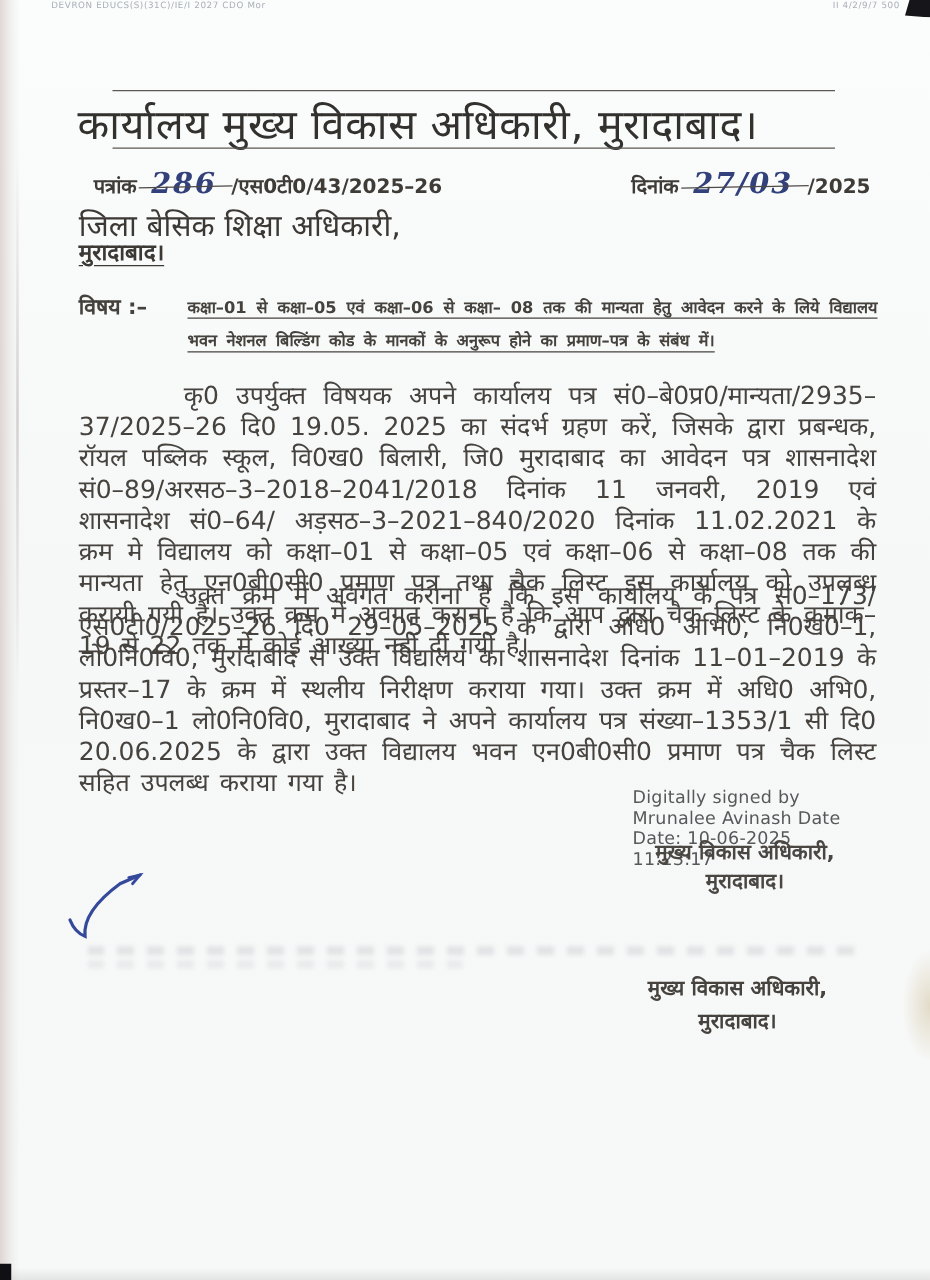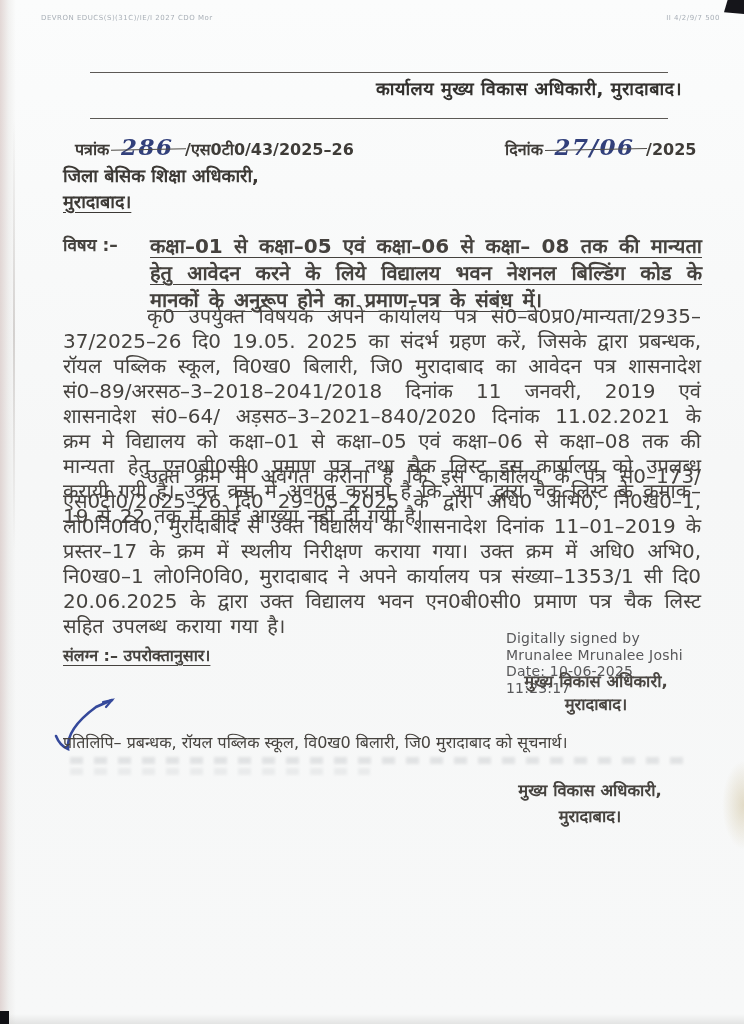--- a/index.html
+++ b/index.html
@@ -14,41 +14,41 @@
   .edge-bottom{position:absolute;left:0;bottom:0;width:744px;height:10px;
     background:linear-gradient(0deg,rgba(190,190,188,.35),transparent);}
   .corner-tr{position:absolute;right:0;top:0;width:20px;height:14px;background:#15151a;
     clip-path:polygon(18% 0,100% 0,100% 100%,0 88%);}
   .corner-bl{position:absolute;left:0;bottom:0;width:9px;height:13px;background:#101014;}
   .crease{position:absolute;left:13px;top:120px;width:2px;height:430px;
     background:linear-gradient(180deg,transparent,rgba(150,140,135,.35),transparent);}
   .smudge-right{position:absolute;right:0;top:760px;width:22px;height:90px;
     background:radial-gradient(ellipse at 100% 50%,rgba(205,190,150,.5),transparent 70%);}
   
-  .scanhdr{position:absolute;top:14px;font-size:7px;color:#9aa2ab;letter-spacing:.5px;
+  .scanhdr{position:absolute;top:0;font-size:7px;color:#9aa2ab;letter-spacing:.5px;
     filter:blur(.6px);opacity:.85;white-space:nowrap;padding-left:33px;}
   .scanhdr.l{left:8px;} .scanhdr.r{right:24px;}
   
   .rule{position:absolute;left:90px;width:578px;height:0;border-top:1.6px solid #5c5955;}
-  .title{position:absolute;left:62px;top:76px;width:620px;text-align:right;
-    font-size:18px;font-weight:700;color:#33312e;letter-spacing:.5px;}
+  .title{position:absolute;left:62px;top:76px;width:620px;text-align:left;
+    font-size:33px;font-weight:400;color:#33312e;letter-spacing:.5px;}
   
   .refrow{position:absolute;left:63px;top:127px;width:636px;font-size:16px;font-weight:600;color:#3f3c38;}
   .ref-left{position:absolute;left:12px;top:6px;white-space:nowrap;}
   .ref-right{position:absolute;left:442px;top:6px;white-space:nowrap;}
   .hand{font-family:"DejaVu Serif",serif;font-style:italic;font-weight:600;
     font-size:23px;color:#32407b;letter-spacing:1.5px;position:relative;padding:0 6px;}
   .hand::after{content:"";position:absolute;left:-4px;right:-6px;top:60%;
     border-top:1.7px solid #4d4a46;transform:rotate(-1.2deg);}
-  .addr1{position:absolute;left:63px;top:163px;font-size:18px;font-weight:700;color:#3c3935;}
+  .addr1{position:absolute;left:63px;top:163px;font-size:24px;font-weight:400;color:#3c3935;}
   .addr2{position:absolute;left:63px;top:189px;font-size:18px;font-weight:600;color:#3c3935;
     text-decoration:underline;text-underline-offset:4px;}
   
   .subj-label{position:absolute;left:63px;top:233px;font-size:17px;font-weight:700;}
-  .subj-text{position:absolute;left:150px;top:233px;width:552px;font-size:20px;font-weight:600;
+  .subj-text{position:absolute;left:150px;top:233px;width:552px;font-size:13px;font-weight:600;
     line-height:27px;text-align:justify;text-decoration:underline;text-underline-offset:4px;
     text-decoration-thickness:1.2px;word-spacing:3px;}
   
   .para{position:absolute;left:63px;width:638px;font-size:20px;line-height:25px;
     text-align:justify;word-spacing:2.5px;color:#46433f;}
   .para.p1{top:304px;} .para.p2{top:464px;} .para.p3{top:572px;}
   .para .ind{display:inline-block;width:84px;}
   .encl{position:absolute;left:63px;top:644px;font-size:16px;font-weight:600;
     text-decoration:underline;text-underline-offset:4px;}
   
@@ -88,53 +88,51 @@
   <div class="rule" style="top:118px"></div>
 
   <div class="refrow">
     <div class="ref-left">
       <span>पत्रांक</span>
       <span class="hand">286</span>
       <span>/एस0टी0/43/2025–26</span>
     </div>
     <div class="ref-right">
       <span>दिनांक</span>
-      <span class="hand">27/06</span>
+      <span class="hand">27/03</span>
       <span>/2025</span>
     </div>
   </div>
 
   <div class="addr1">जिला बेसिक शिक्षा अधिकारी,</div>
   <div class="addr2">मुरादाबाद।</div>
 
   <div class="subj-label">विषय :–</div>
   <div class="subj-text">कक्षा–01 से कक्षा–05 एवं कक्षा–06 से कक्षा– 08 तक की मान्यता हेतु आवेदन करने के लिये विद्यालय भवन नेशनल बिल्डिंग कोड के मानकों के अनुरूप होने का प्रमाण–पत्र के संबंध में।</div>
 
   <div class="para p1"><span class="ind"></span><span>कृ0 उपर्युक्त विषयक अपने कार्यालय पत्र सं0–बे0प्र0/मान्यता/2935–37/2025–26 दि0 19.05. 2025 का संदर्भ ग्रहण करें, जिसके द्वारा प्रबन्धक, रॉयल पब्लिक स्कूल, वि0ख0 बिलारी, जि0 मुरादाबाद का आवेदन पत्र शासनादेश सं0–89/अरसठ–3–2018–2041/2018 दिनांक 11 जनवरी, 2019 एवं शासनादेश सं0–64/ अड़सठ–3–2021–840/2020 दिनांक 11.02.2021 के क्रम मे विद्यालय को कक्षा–01 से कक्षा–05 एवं कक्षा–06 से कक्षा–08 तक की  मान्यता हेतु एन0बी0सी0 प्रमाण पत्र तथा चैक लिस्ट इस कार्यालय को उपलब्ध करायी गयी है। उक्त क्रम में अवगत कराना है कि आप द्वारा चैक लिस्ट के क्रमांक– 19 से 22 तक में कोई आख्या नहीं दी गयी है।</span></div>
   <div class="para p2"><span class="ind"></span><span>उक्त क्रम में अवगत कराना है कि इस कार्यालय के पत्र सं0–173/एस0टी0/2025–26 दि0 29–05–2025 के द्वारा अधि0 अभि0, नि0ख0–1, लो0नि0वि0, मुरादाबाद से उक्त विद्यालय का शासनादेश दिनांक 11–01–2019 के प्रस्तर–17 के क्रम में स्थलीय निरीक्षण कराया गया। उक्त क्रम में अधि0 अभि0, नि0ख0–1 लो0नि0वि0, मुरादाबाद ने अपने कार्यालय पत्र संख्या–1353/1 सी दि0 20.06.2025 के द्वारा उक्त विद्यालय भवन एन0बी0सी0 प्रमाण पत्र चैक लिस्ट सहित उपलब्ध कराया गया है।</span></div>
 
-  <div class="encl">संलग्न :– उपरोक्तानुसार।</div>
 
   <div class="digsig">
     <div>Digitally signed by</div>
-    <div>Mrunalee Mrunalee Joshi</div>
+    <div>Mrunalee Avinash Date</div>
     <div>Date: 10-06-2025</div>
     <div>11:23:17</div>
   </div>
 
   <div class="sig-hi">
     <div>मुख्य विकास अधिकारी,</div>
     <div>मुरादाबाद।</div>
   </div>
 
   <svg class="tick" width="70" height="58" viewBox="0 0 70 58">
     <path d="M4,38 q4,10 12,13 q-2,-20 28,-42 l16,-7" fill="none" stroke="#35499b" stroke-width="2.6" stroke-linecap="round"></path>
     <path d="M54,9 l6,-7 l-9,2" fill="none" stroke="#35499b" stroke-width="2.2" stroke-linecap="round"></path>
   </svg>
-  <div class="copyline">प्रतिलिपि– प्रबन्धक, रॉयल पब्लिक स्कूल, वि0ख0 बिलारी, जि0 मुरादाबाद को सूचनार्थ।</div>
 
   <div class="bleed b1"></div>
   <div class="bleed b2"></div>
 
   <div class="footsig">
     <div>मुख्य विकास अधिकारी,</div>
     <div>मुरादाबाद।</div>
   </div>
 
 </div>

